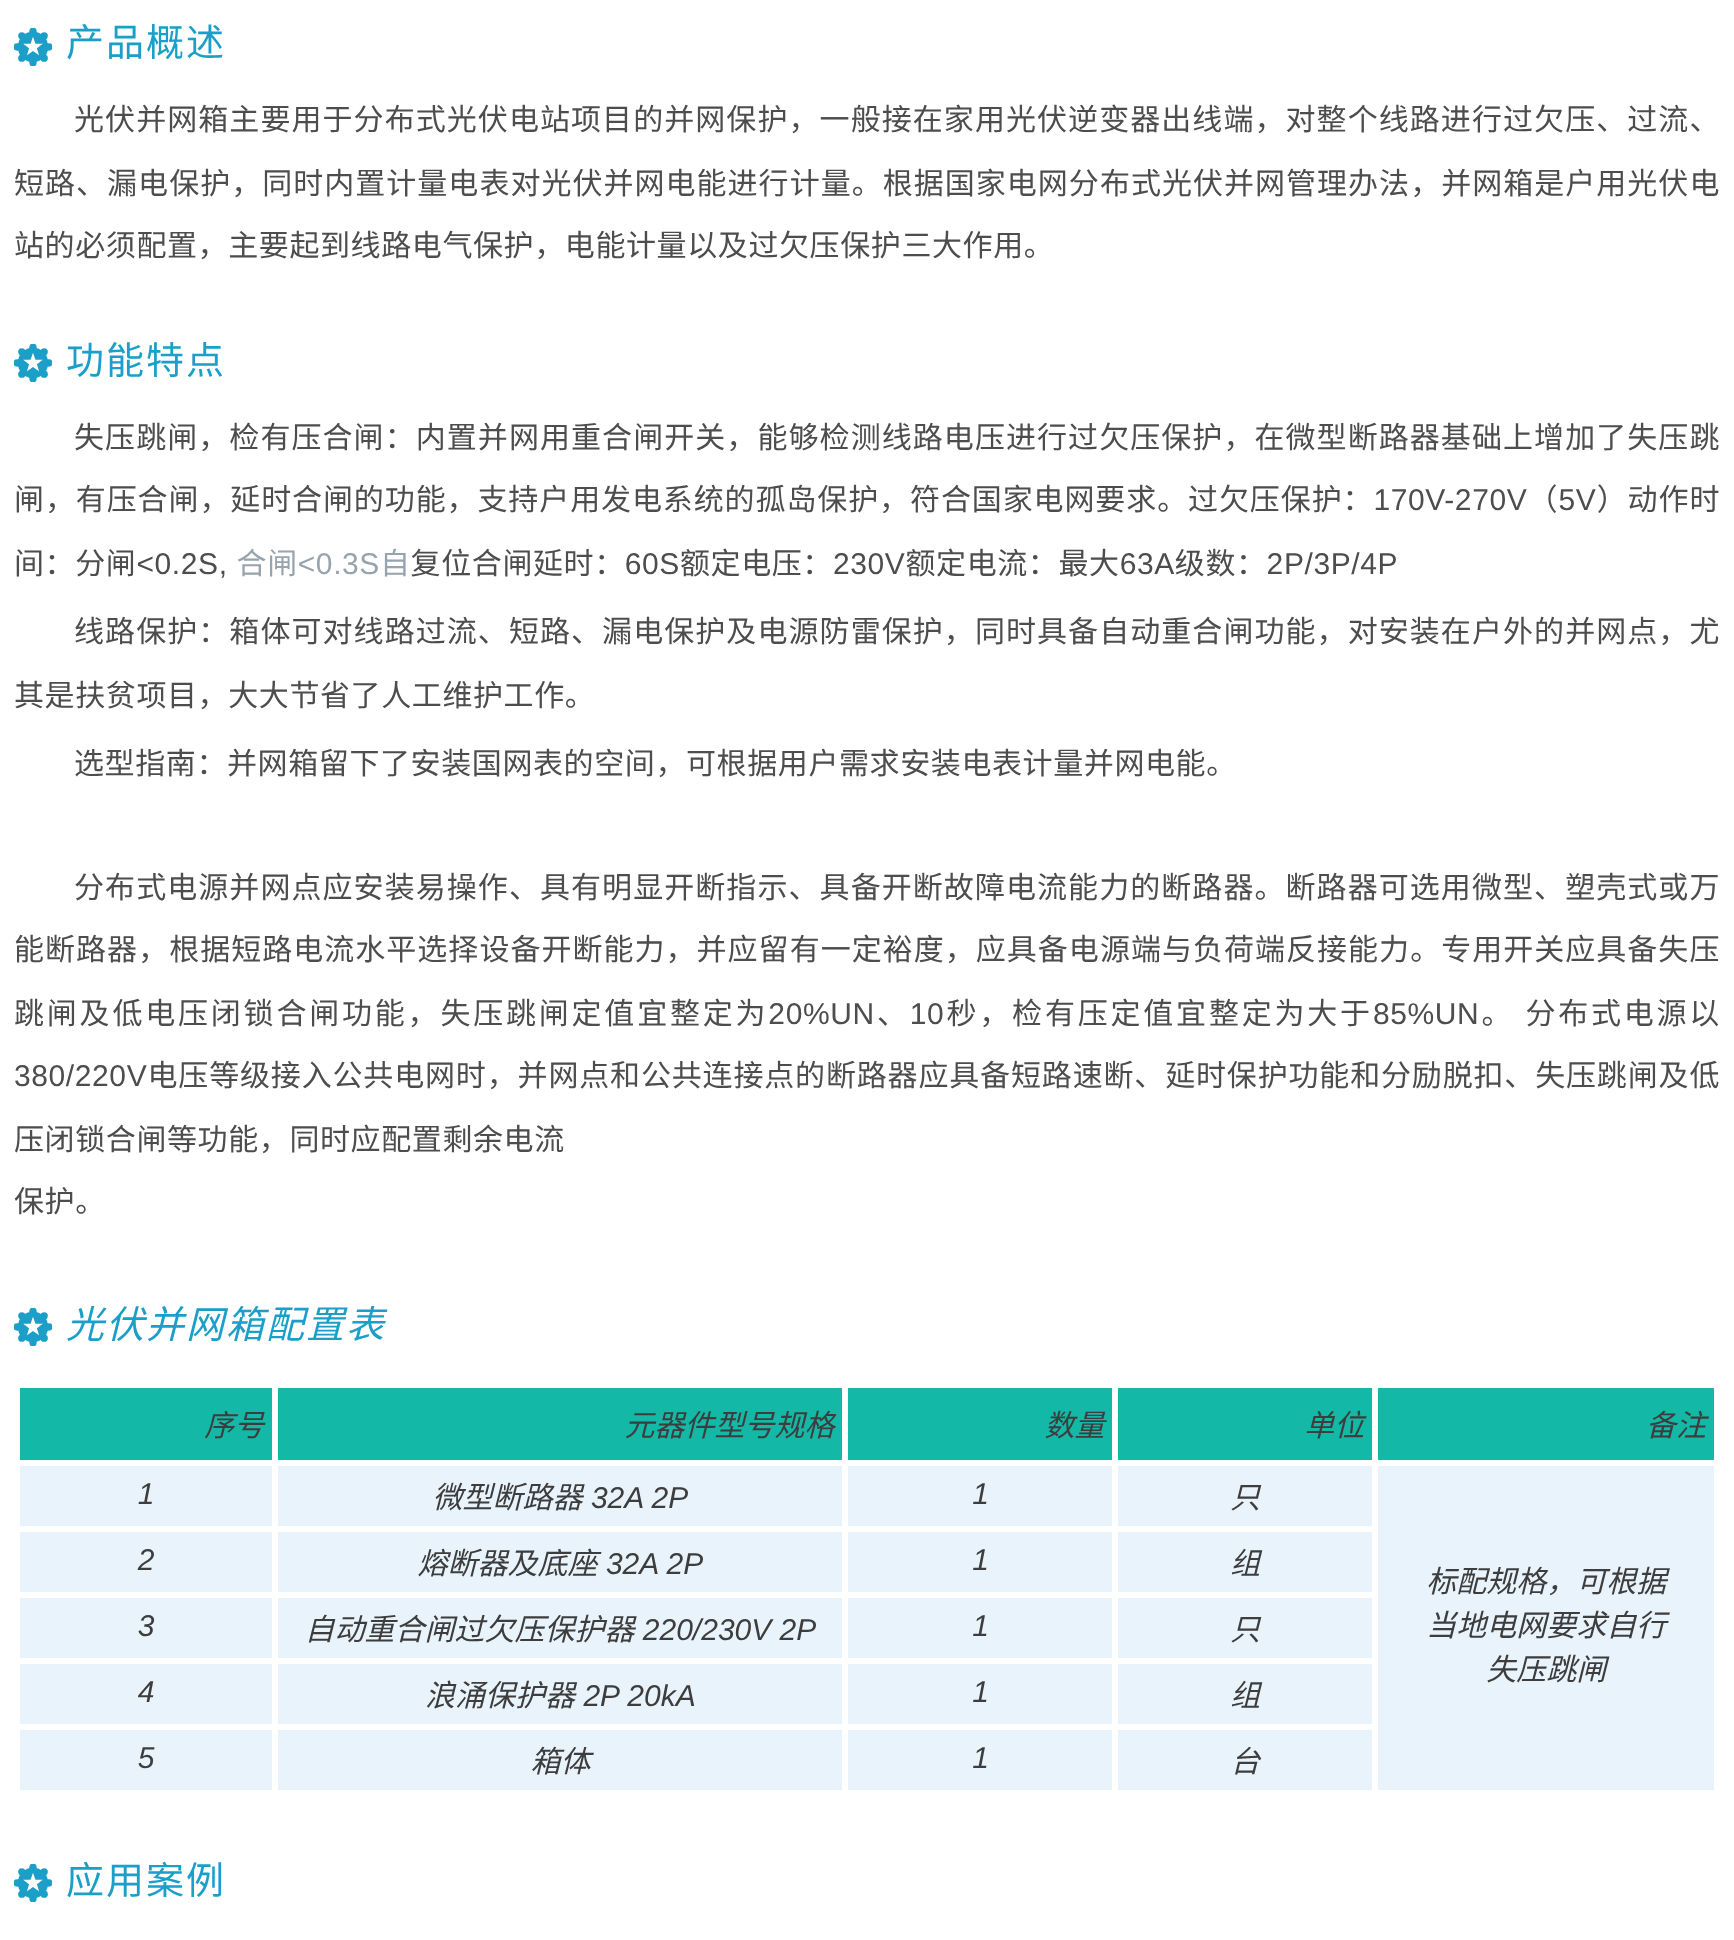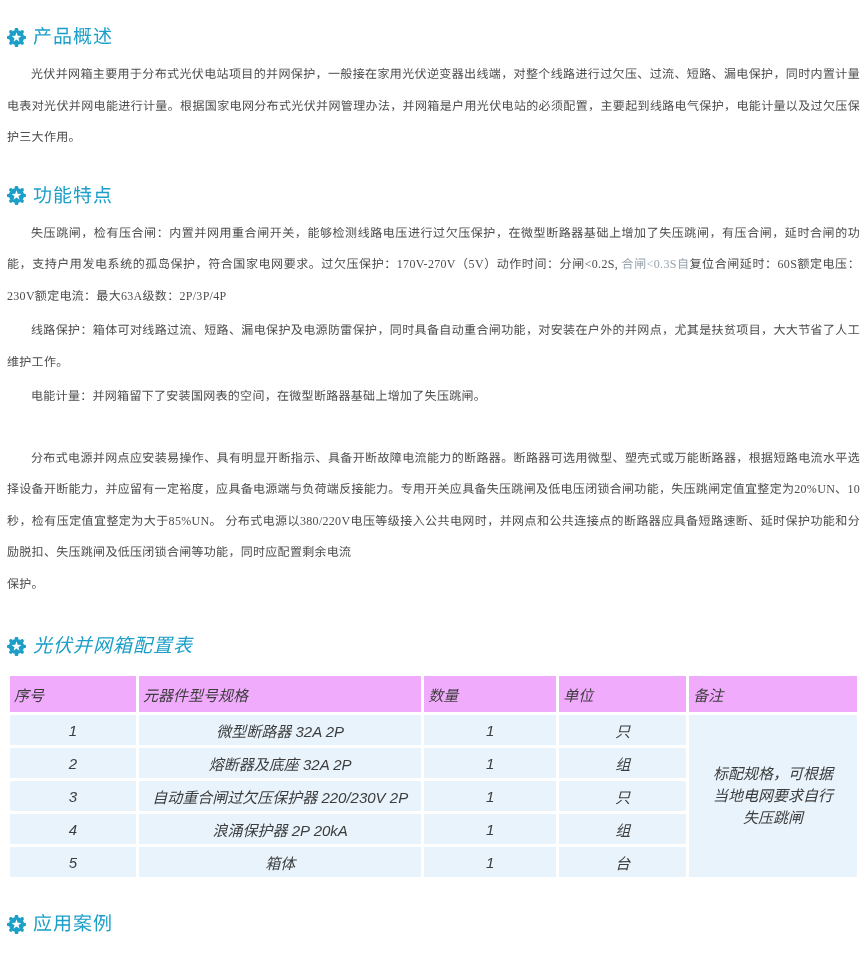--- a/index.html
+++ b/index.html
@@ -15,40 +15,40 @@
   .sec-head{
     display:flex;align-items:center;gap:7px;
     margin:0 0 10px 0;
   }
   .sec-head .badge{width:19px;height:19px;flex:0 0 auto;display:block;}
   .sec-title{
     font-size:19px;color:#1b9fc9;font-weight:400;
     letter-spacing:1px;margin:0;line-height:24px;
   }
   .sec{margin-top:30px;}
-  .sec.first{margin-top:23px;}
+  .sec.first{margin-top:9px;}
 
   
   .para{
-    font-size:12px;line-height:31.5px;color:#4d4d4d;
+    font-size:15px;line-height:31.5px;color:#4d4d4d;
     text-align:justify;text-indent:2em;
-    margin:0 0 3px 0;letter-spacing:0.3px;font-family:Liberation Serif, serif;
+    margin:0 0 3px 0;letter-spacing:0.3px;
   }
   .light{color:#98a4ad;}
 
   
   .cfg-table{
     width:100%;margin-top:15px;
     border-collapse:separate;border-spacing:3px;
     background:#ffffff;
     font-size:15px;color:#3d3d3d;
   }
   .cfg-table th{
-    background:#f0abfc;height:36px;font-weight:400;
-    text-align:left;padding:0 4px;margin-left:35px;
+    background:#14b8a6;height:36px;font-weight:400;
+    text-align:right;padding:0 4px;margin-left:35px;
   }
   .cfg-table td{
     background:#e8f3fb;height:30px;
     text-align:center;padding:0 4px;
   }
   .cfg-table td.remark{
     line-height:22px;vertical-align:middle;
   }
   .sec-table{margin-top:34px;font-style:italic;}
   .sec-cases{margin-top:32px;}
@@ -87,21 +87,21 @@
 
   <div class="sec">
     <div class="sec-head">
       <svg class="badge">
           <use href="#badge"></use>
         </svg>
       <h2 class="sec-title">功能特点</h2>
     </div>
     <p class="para"><span>失压跳闸，检有压合闸：内置并网用重合闸开关，能够检测线路电压进行过欠压保护，在微型断路器基础上增加了失压跳闸，有压合闸，延时合闸的功能，支持户用发电系统的孤岛保护，符合国家电网要求。过欠压保护：170V-270V（5V）动作时间：分闸&lt;0.2S, </span><span class="light">合闸&lt;0.3S自</span><span>复位合闸延时：60S额定电压：230V额定电流：最大63A级数：2P/3P/4P</span></p>
     <p class="para">线路保护：箱体可对线路过流、短路、漏电保护及电源防雷保护，同时具备自动重合闸功能，对安装在户外的并网点，尤其是扶贫项目，大大节省了人工维护工作。</p>
-    <p class="para">电能计量：并网箱留下了安装国网表的空间，在微型断路器基础上增加了失压跳闸。</p>
+    <p class="para">选型指南：并网箱留下了安装国网表的空间，可根据用户需求安装电表计量并网电能。</p>
   </div>
 
   <div class="sec">
     <p class="para"><span>分布式电源并网点应安装易操作、具有明显开断指示、具备开断故障电流能力的断路器。断路器可选用微型、塑壳式或万能断路器，根据短路电流水平选择设备开断能力，并应留有一定裕度，应具备电源端与负荷端反接能力。专用开关应具备失压跳闸及低电压闭锁合闸功能，失压跳闸定值宜整定为20%UN、10秒，检有压定值宜整定为大于85%UN。 分布式电源以380/220V电压等级接入公共电网时，并网点和公共连接点的断路器应具备短路速断、延时保护功能和分励脱扣、失压跳闸及低压闭锁合闸等功能，同时应配置剩余电流</span><br><span style="text-indent:0">保护。</span></p>
   </div>
 
   <div class="sec sec-table">
     <div class="sec-head">
       <svg class="badge">
           <use href="#badge"></use>

